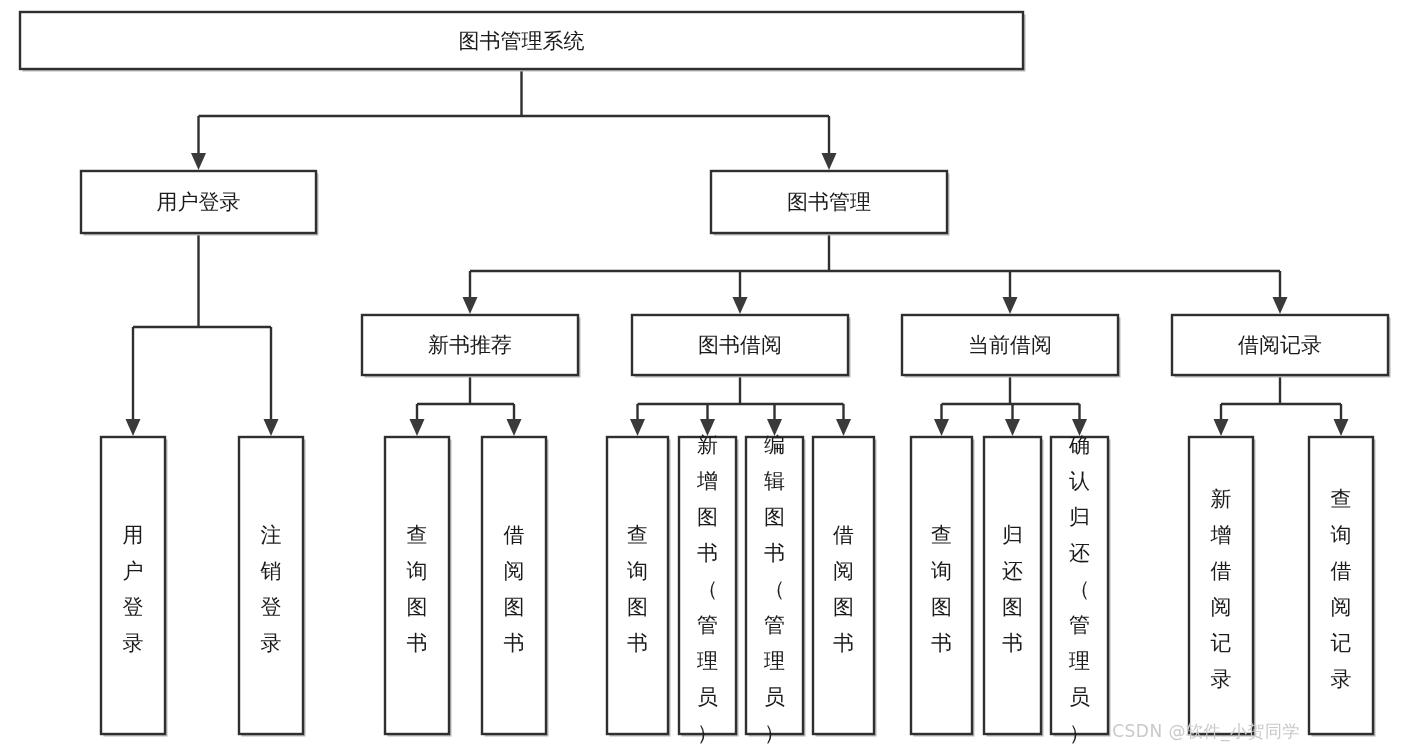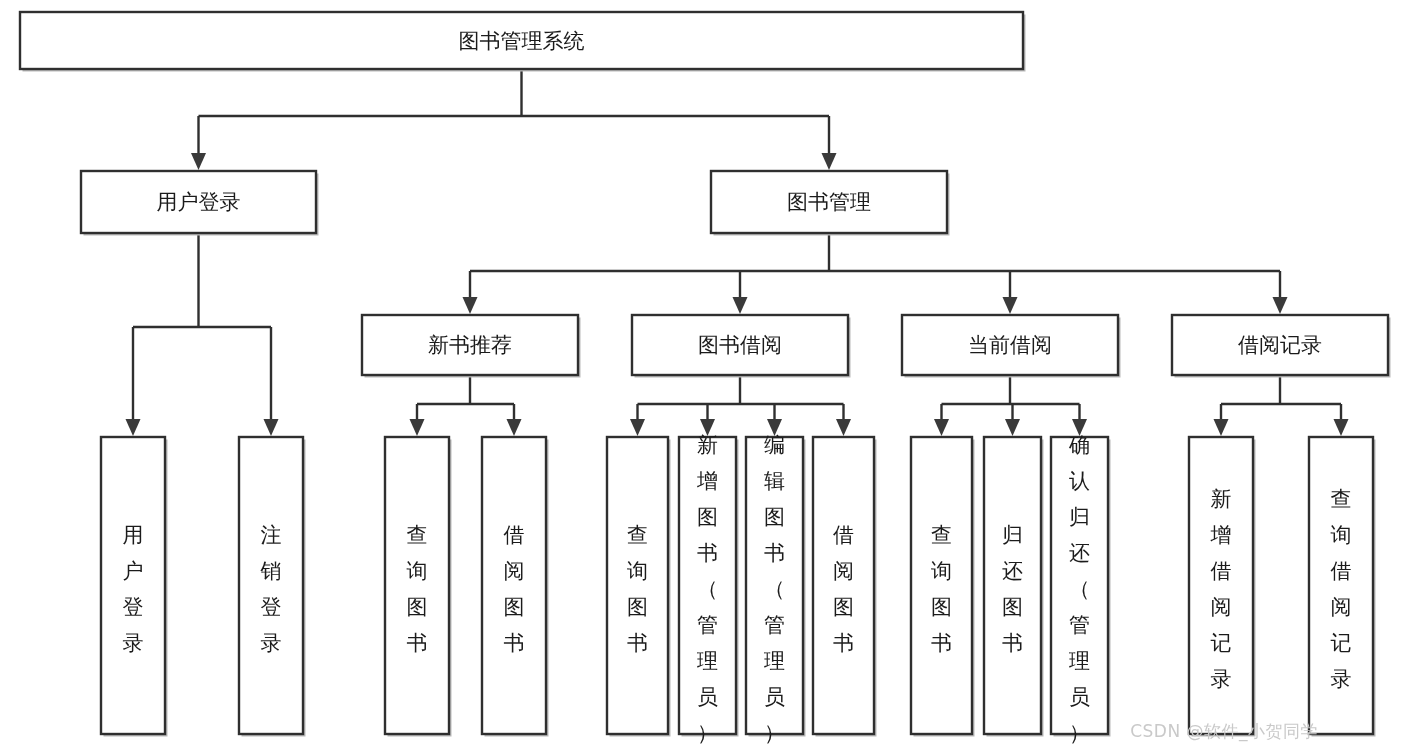--- a/index.html
+++ b/index.html
@@ -53,21 +53,21 @@
     dominant-baseline: middle;
   }
   .node-label-v {
     font-family: "DejaVu Sans", "Liberation Sans", sans-serif;
     font-size: 21px;
     fill: #1b1b1b;
     text-anchor: middle;
   }
   .watermark {
     position: absolute;
-    right: 4px;
+    right: 22px;
     bottom: 4px;
     font-family: "DejaVu Sans", "Liberation Sans", sans-serif;
     font-size: 17px;
     color: #c9c9c9;
     letter-spacing: 0.5px;
     white-space: nowrap;
     user-select: none;
   }
 </style>
 </head>

